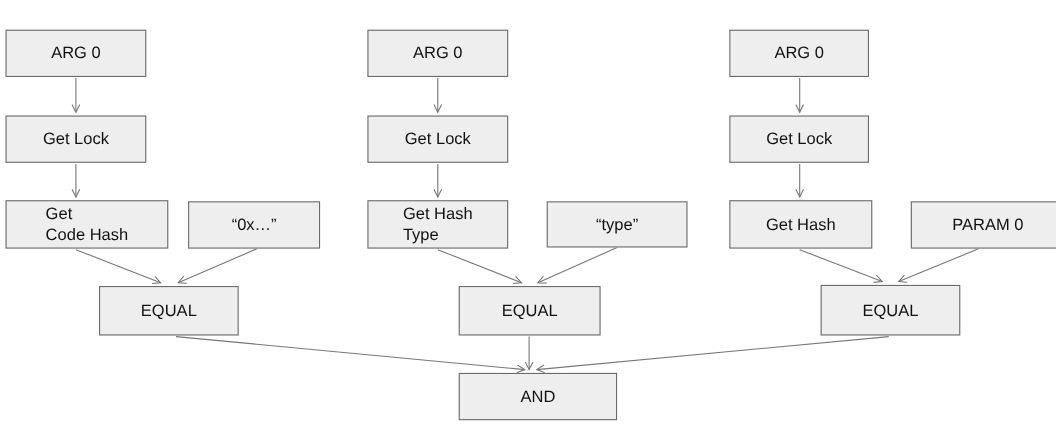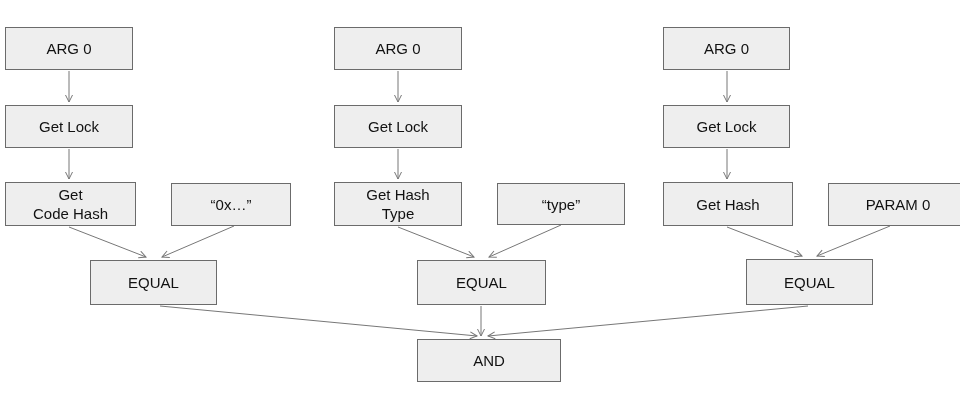--- a/index.html
+++ b/index.html
@@ -18,21 +18,21 @@
     pointer-events: none;
   }
   .node {
     position: absolute;
     box-sizing: border-box;
     background: #eeeeee;
     border: 1px solid #6b6b6b;
     display: flex;
     align-items: center;
     justify-content: center;
-    text-align: center;
+    text-align: left;
     font-size: 15px;
     line-height: 19px;
     color: #111111;
     white-space: pre-line;
   }
 </style>
 </head>
 <body>
 
 <div class="canvas">
@@ -57,21 +57,21 @@
       <line x1="727" y1="227" x2="802" y2="256" marker-end="url(#arrow)"></line>
       <line x1="890" y1="226" x2="817" y2="256" marker-end="url(#arrow)"></line>
       <line x1="160" y1="306" x2="477" y2="336" marker-end="url(#arrow)"></line>
       <line x1="481" y1="306" x2="481" y2="336" marker-end="url(#arrow)"></line>
       <line x1="808" y1="306" x2="488" y2="336" marker-end="url(#arrow)"></line>
     </g>
   </svg>
 
   <div class="node" style="left:5px;   top:27px;  width:128px; height:43px;">ARG 0</div>
   <div class="node" style="left:5px;   top:105px; width:128px; height:43px;">Get Lock</div>
-  <div class="node" style="left:5px;   top:182px; width:131px; height:44px;">Get
+  <div class="node" style="left:5px;   top:182px; width:148px; height:44px;">Get
 Code Hash</div>
   <div class="node" style="left:171px; top:183px; width:120px; height:43px;">“0x…”</div>
   <div class="node" style="left:90px;  top:260px; width:127px; height:45px;">EQUAL</div>
 
   <div class="node" style="left:334px; top:27px;  width:128px; height:43px;">ARG 0</div>
   <div class="node" style="left:334px; top:105px; width:128px; height:43px;">Get Lock</div>
   <div class="node" style="left:334px; top:182px; width:128px; height:44px;">Get Hash
 Type</div>
   <div class="node" style="left:497px; top:183px; width:128px; height:42px;">“type”</div>
   <div class="node" style="left:417px; top:260px; width:129px; height:45px;">EQUAL</div>

